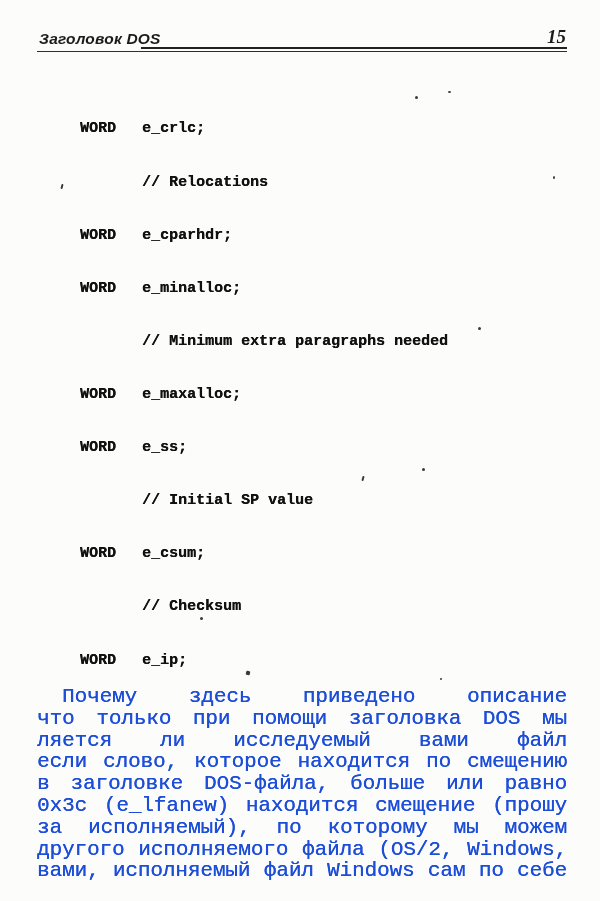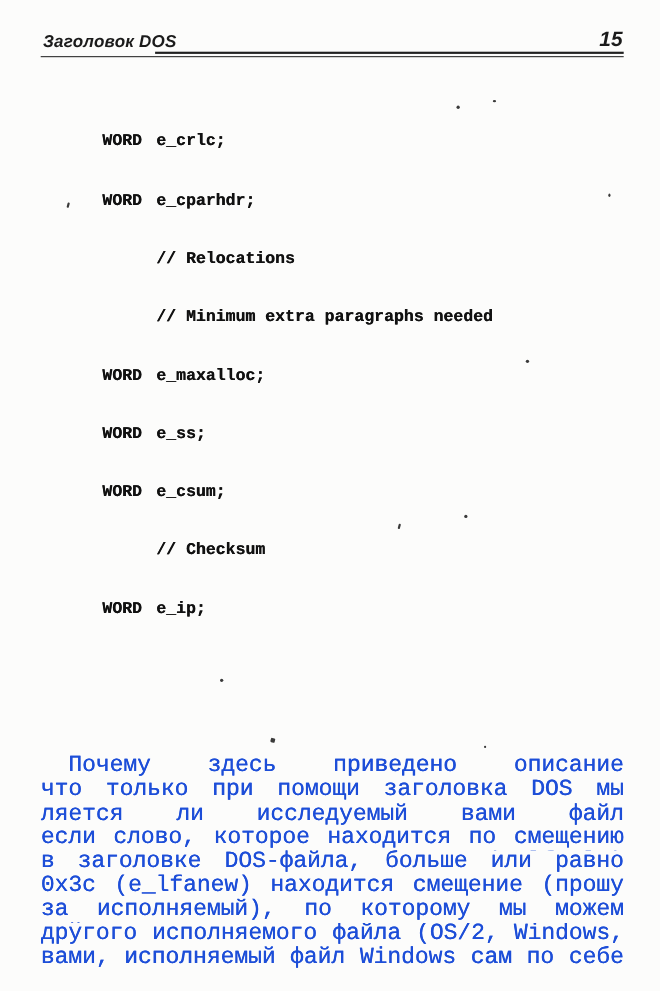--- a/index.html
+++ b/index.html
@@ -10,34 +10,34 @@
   }
   
   .rh-title{
     position:absolute;left:39px;top:30px;
     font-family:"Liberation Sans",sans-serif;
     font-style:italic;font-weight:700;font-size:15.5px;letter-spacing:.2px;
     color:#1b1b1b;
   }
   .rh-page{
     position:absolute;right:34px;top:26px;
-    font-family:Liberation Sans, sans-serif;
+    font-family:Liberation Serif, serif;
     font-style:italic;font-weight:700;font-size:19px;color:#1b1b1b;
   }
   .rule-top{position:absolute;left:141px;right:33px;top:47px;height:2px;background:#212121;}
   .rule-bottom{position:absolute;left:37px;right:33px;top:51px;height:1px;background:#2e2e2e;}
   
   .code{
     position:absolute;left:80px;top:85px;
     font-family:"Liberation Mono",monospace;
     font-weight:700;font-size:15px;line-height:17.7px;
     color:#111;white-space:pre;
     text-shadow:0.3px 0 0 currentColor;
   }
-  .code .kw{display:inline-block;width:62px;text-align:center;}
+  .code .kw{display:inline-block;width:62px;}
   .code .cmt{padding-left:62px;}
   
   .bodytext{
     position:absolute;left:37px;top:686px;width:530px;
     font-family:Liberation Mono, monospace;
     font-size:21px;line-height:21.8px;color:#1d4ed8;
     letter-spacing:-0.1px;word-spacing:-0.6px;
     text-shadow:0.25px 0 0 currentColor;
   }
   .bline{text-align:justify;text-align-last:justify;height:21.8px;overflow:hidden;}
@@ -51,25 +51,27 @@
 
 <div class="page">
 
   <span class="rh-title">Заголовок DOS</span>
   <span class="rh-page">15</span>
   <div class="rule-top"></div>
   <div class="rule-bottom"></div>
 
   <div class="code">
     <div class="ln"><span class="kw">WORD</span><span>e_crlc;</span></div>
+    <div class="ln cmt">// Relocations</div>
     <div class="ln"><span class="kw">WORD</span><span>e_cparhdr;</span></div>
-    <div class="ln cmt">// Relocations</div>
+    <div class="ln"><span class="kw">WORD</span><span>e_minalloc;</span></div>
     <div class="ln cmt">// Minimum extra paragraphs needed</div>
     <div class="ln"><span class="kw">WORD</span><span>e_maxalloc;</span></div>
     <div class="ln"><span class="kw">WORD</span><span>e_ss;</span></div>
+    <div class="ln cmt">// Initial SP value</div>
     <div class="ln"><span class="kw">WORD</span><span>e_csum;</span></div>
     <div class="ln cmt">// Checksum</div>
     <div class="ln"><span class="kw">WORD</span><span>e_ip;</span></div>
     
     
     
     
     
     
     

